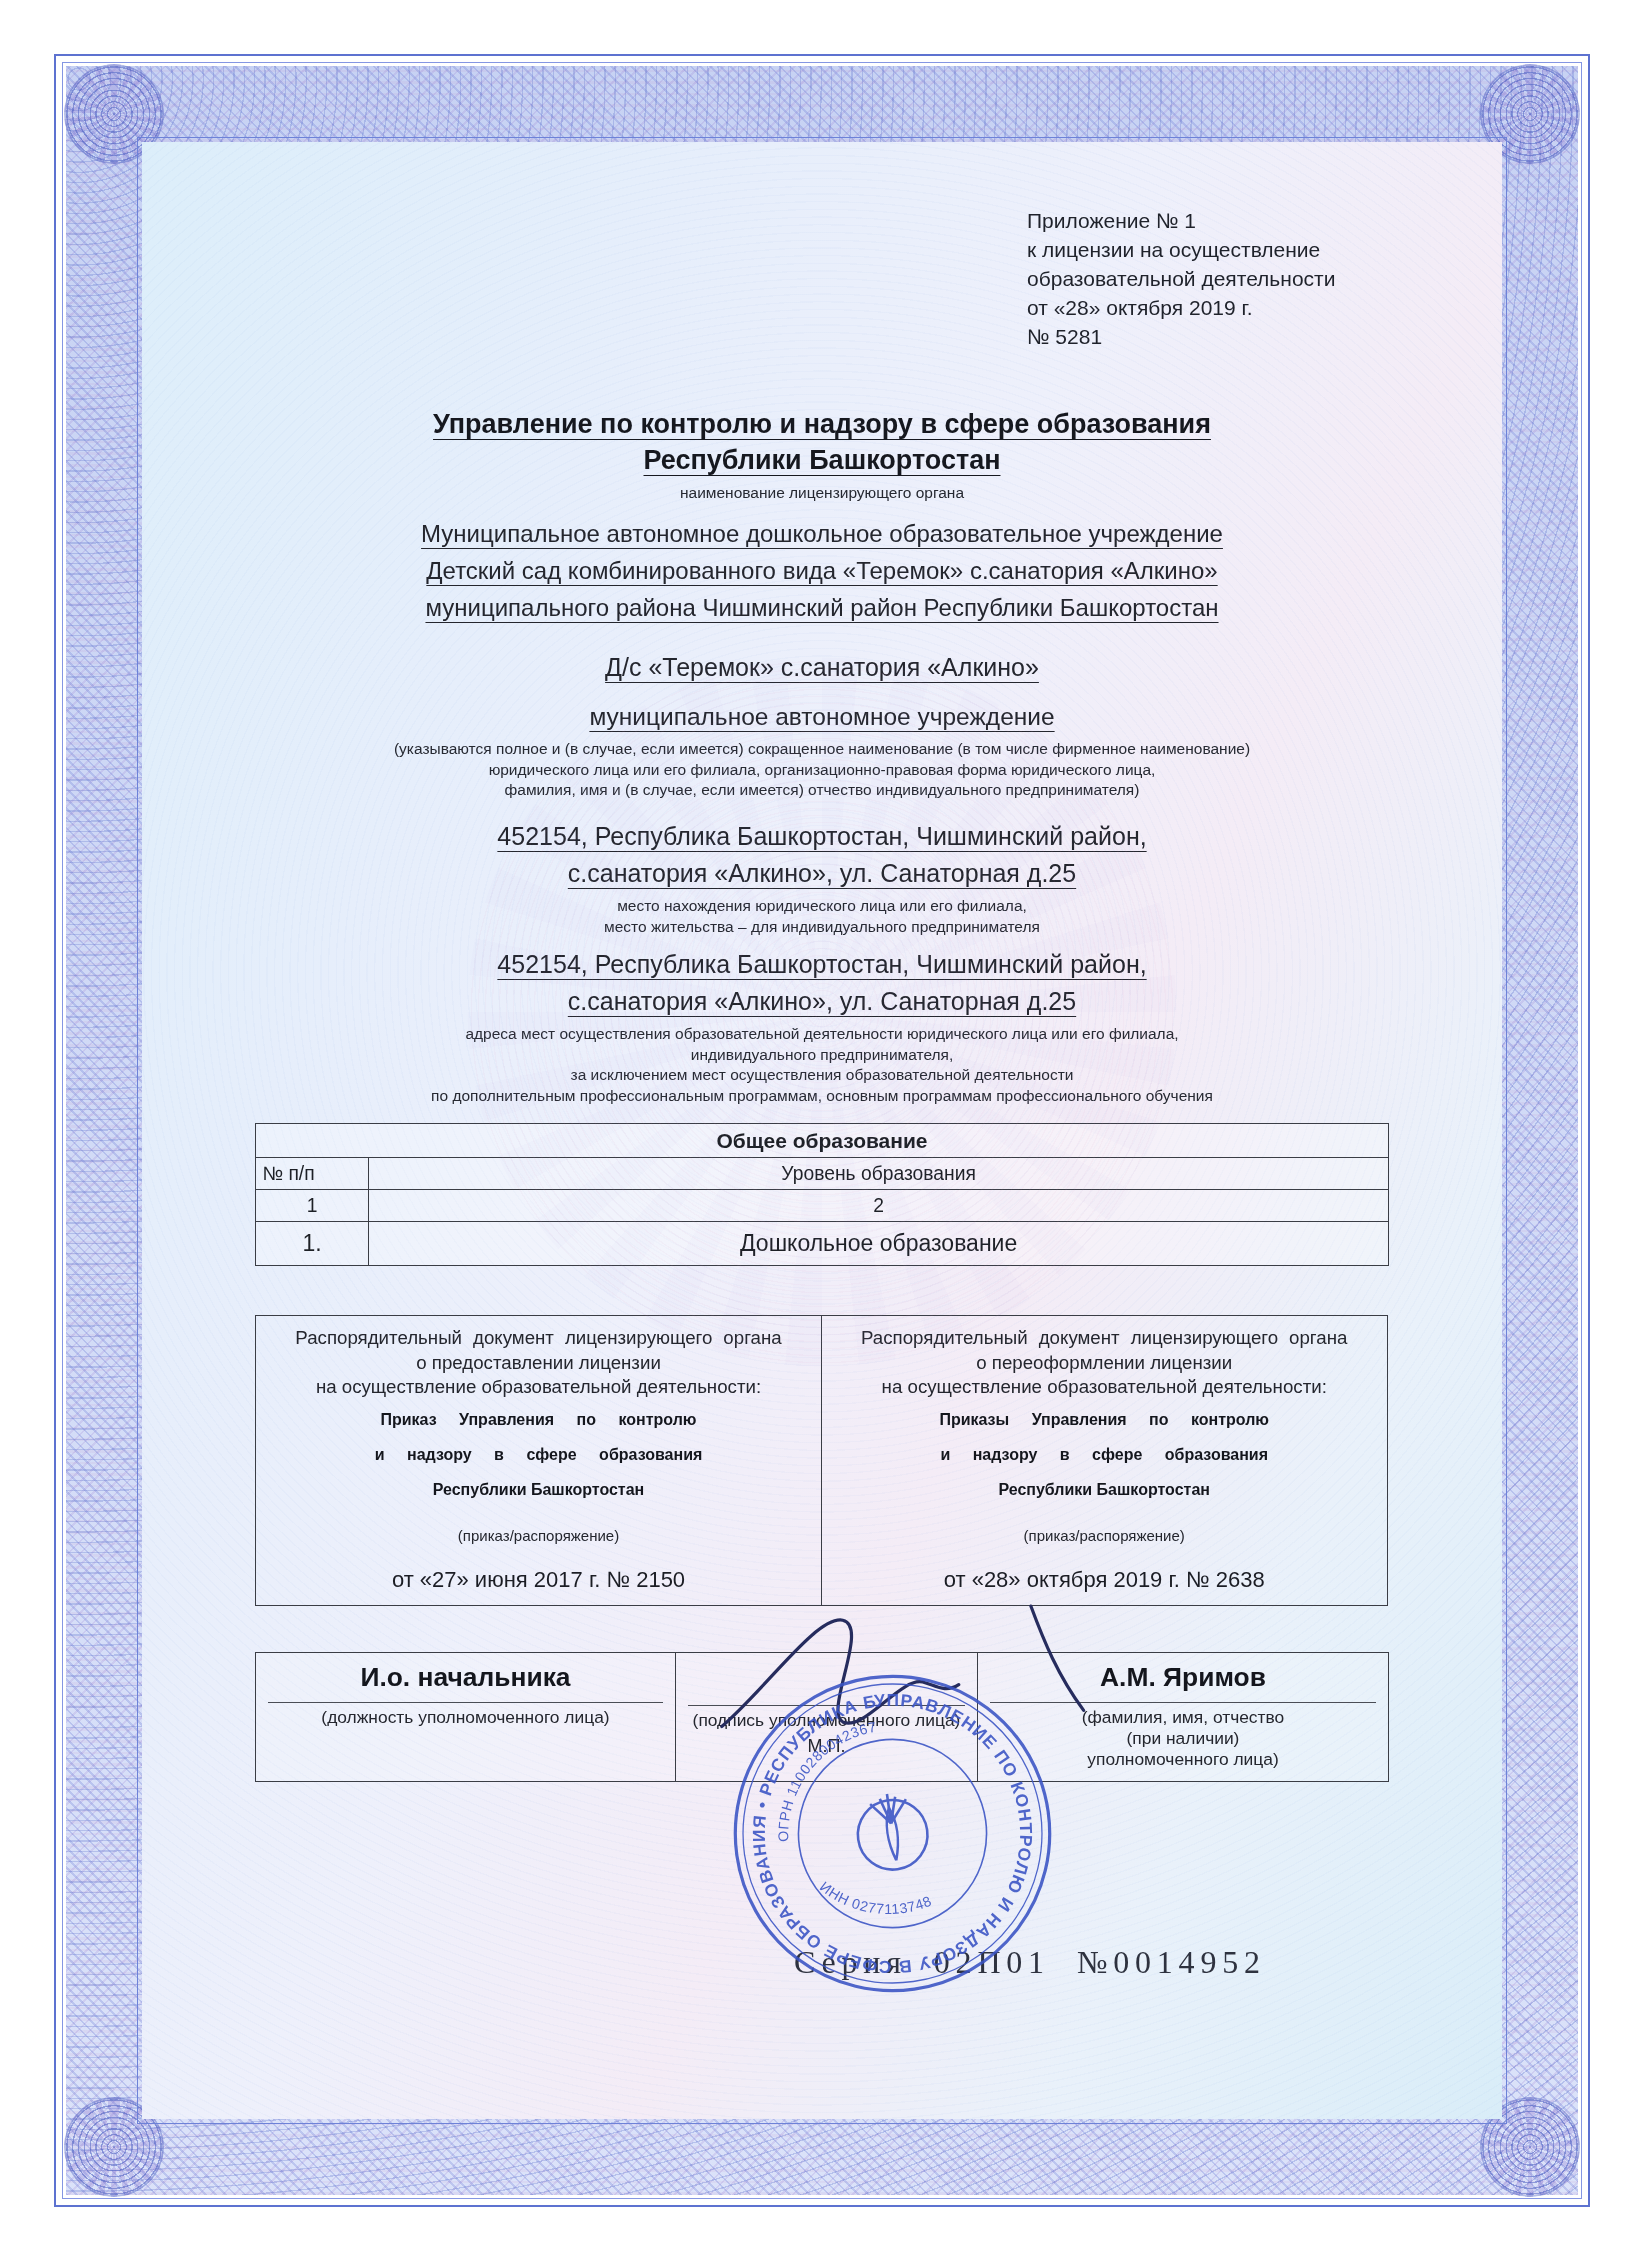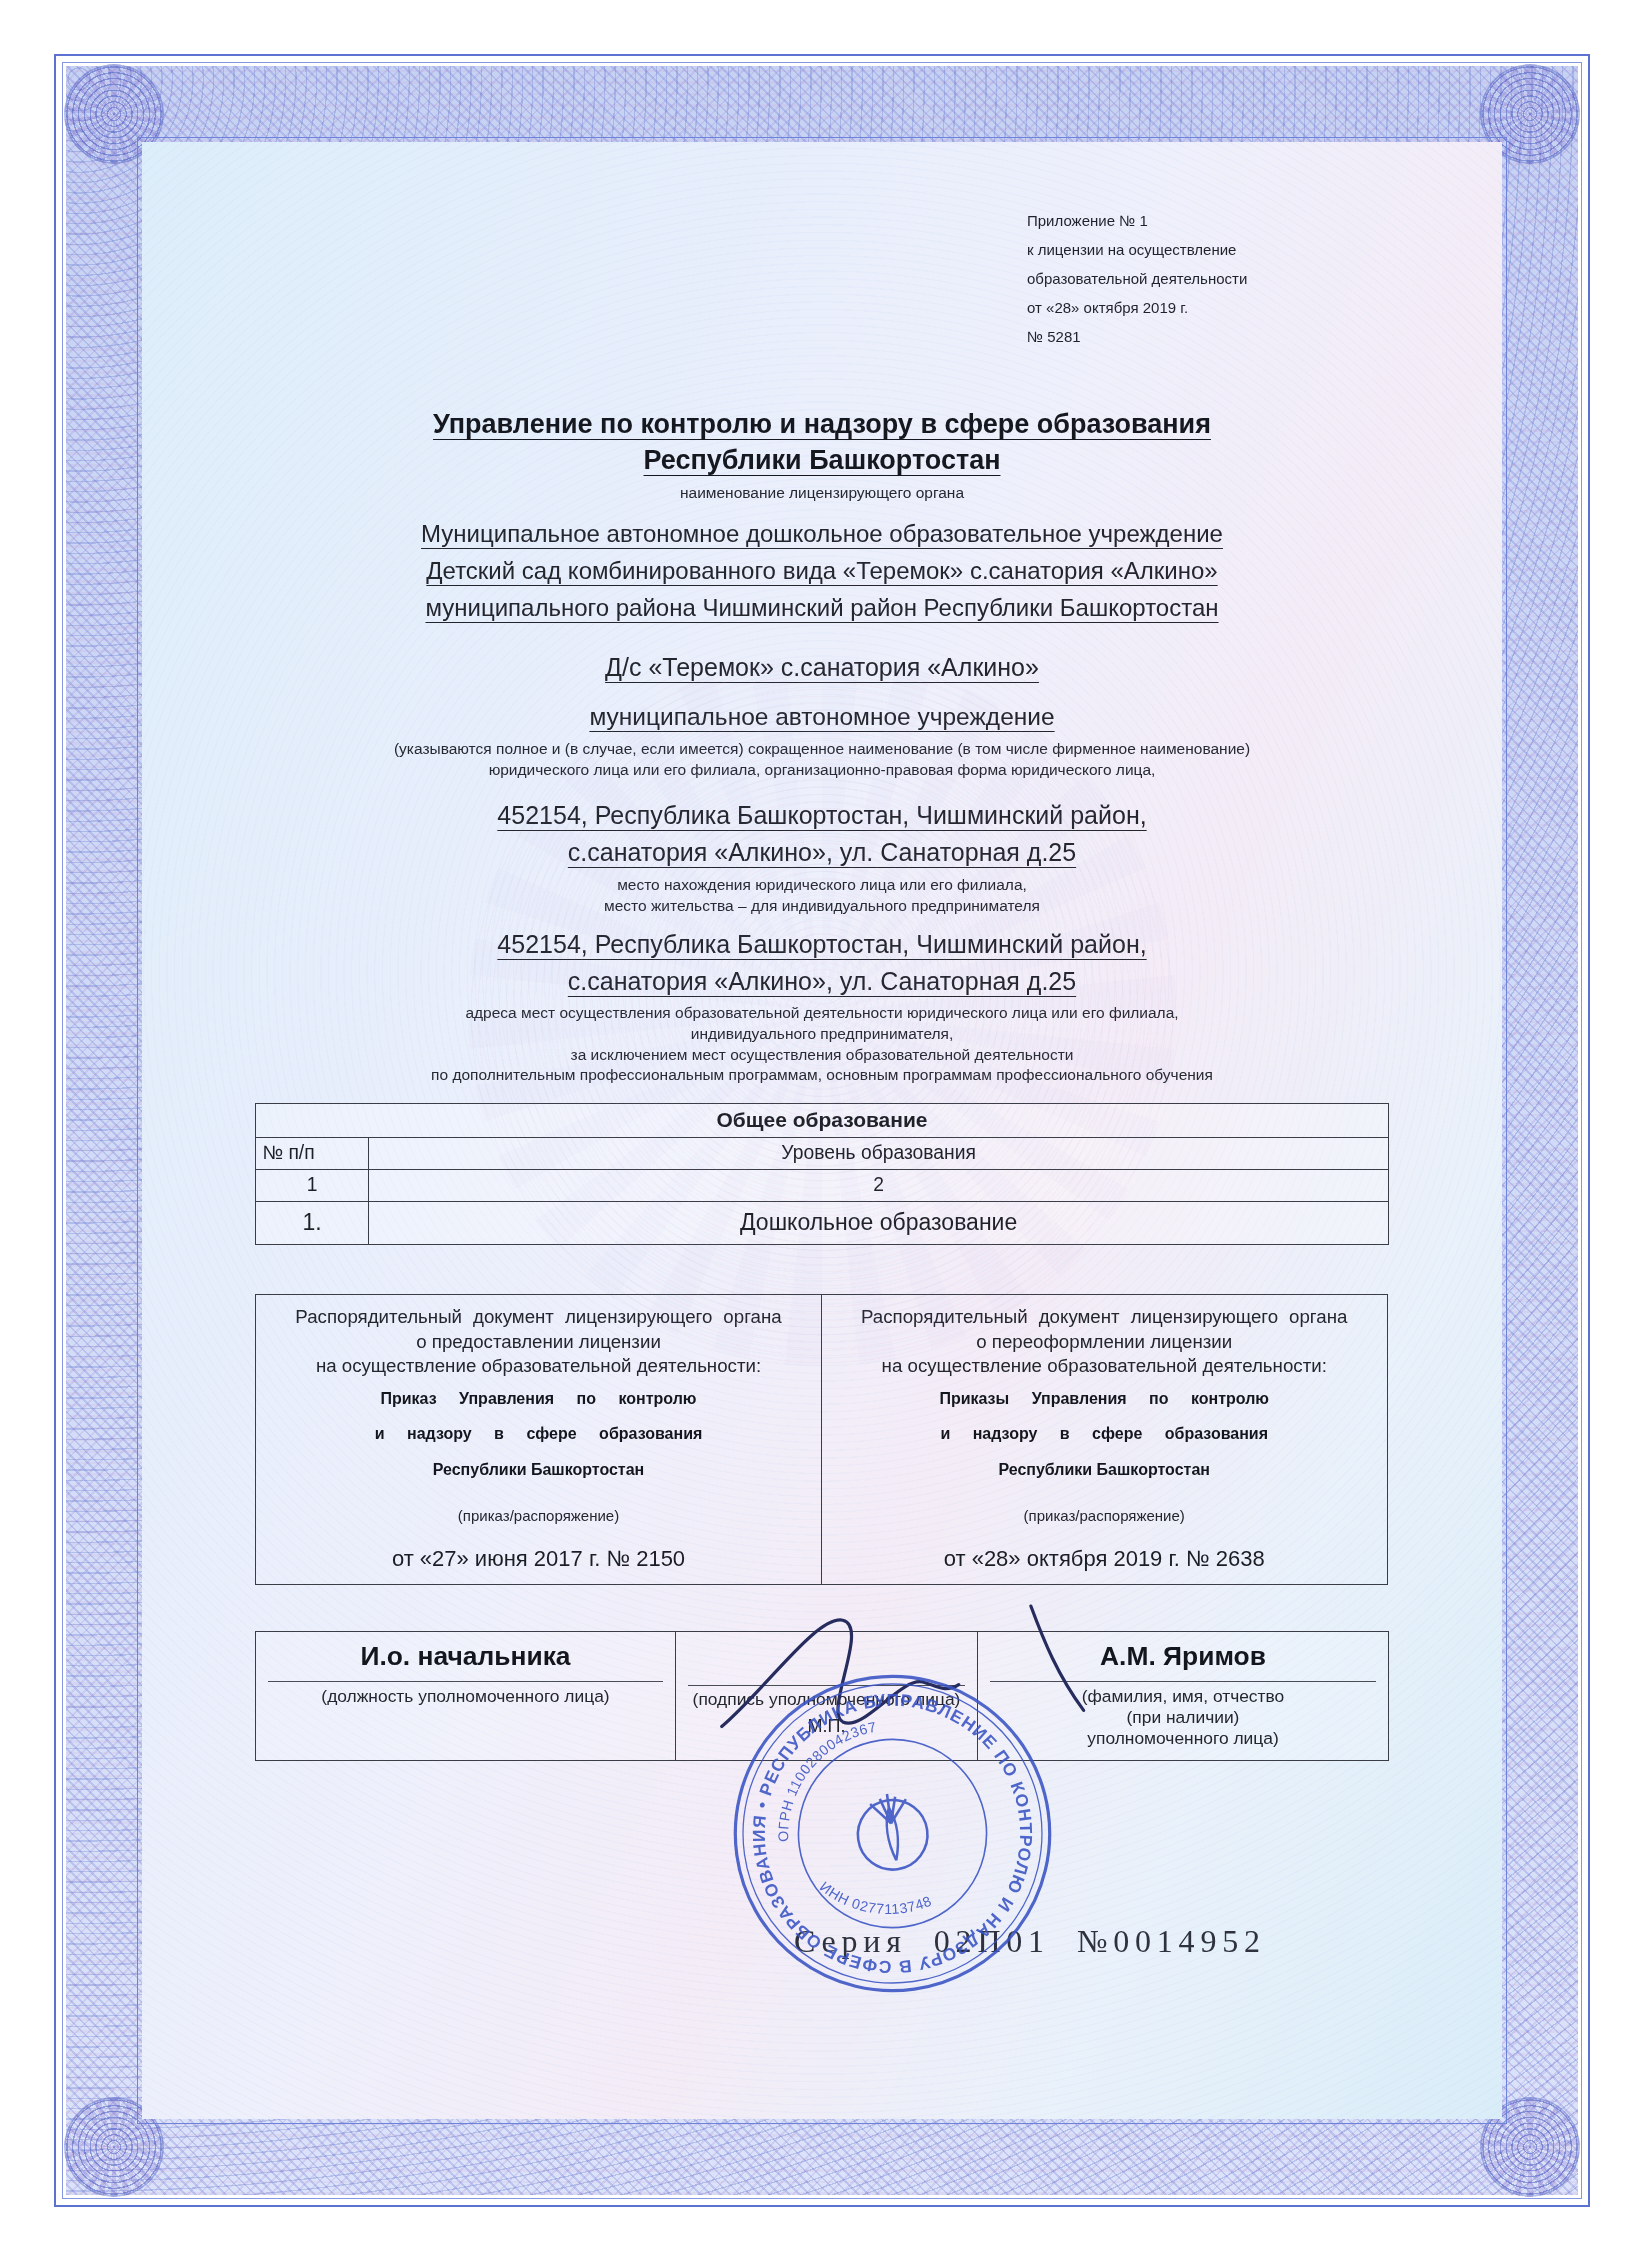--- a/index.html
+++ b/index.html
@@ -48,21 +48,21 @@
     background:
       repeating-radial-gradient(circle, rgba(215,140,190,.10) 0 1.3px, transparent 1.3px 7px),
       repeating-conic-gradient(rgba(140,120,215,.05) 0 6deg, transparent 6deg 12deg);
   }
 
   .center{text-align:center;}
   .u{text-decoration:underline;text-underline-offset:5.8px;text-decoration-thickness:1.3px;}
   .caption{font-size:15.5px;line-height:20.6px;color:#262932;}
 
   
-  .appendix{width:425px;margin:64px 50px 0 auto;font-size:15px;line-height:29px;color:#1f222b;}
+  .appendix{width:425px;margin:64px 50px 0 auto;font-size:21px;line-height:29px;color:#1f222b;}
 
   
   .h-main{font-size:27px;line-height:36px;font-weight:700;color:#16181f;}
   .authority{margin-top:55px;}
   .authority-caption{margin-top:5.2px;}
 
   .org-block{margin-top:11.6px;}
   .org-line{font-size:24px;line-height:37px;}
   .short-name{margin-top:24px;font-size:25px;line-height:35px;}
   .legal-form{margin-top:15.5px;font-size:24.5px;line-height:32px;}
@@ -166,20 +166,21 @@
       <span class="u">Д/с «Теремок» с.санатория «Алкино»</span>
     </div>
 
     <div class="legal-form center">
       <span class="u">муниципальное автономное учреждение</span>
     </div>
 
     <div class="caption center org-caption">
       <div>(указываются полное и (в случае, если имеется) сокращенное наименование (в том числе фирменное наименование)</div>
       <div>юридического лица  или его филиала, организационно-правовая форма юридического лица,</div>
+      <div>фамилия, имя и (в случае, если имеется) отчество индивидуального предпринимателя)</div>
     </div>
 
     <div class="addr addr1 center">
       <div><span class="u">452154, Республика Башкортостан, Чишминский район,</span></div>
       <div><span class="u">с.санатория «Алкино», ул. Санаторная д.25</span></div>
     </div>
     <div class="caption center addr1-cap">
       <div>место нахождения юридического лица или его филиала,</div>
       <div>место жительства – для индивидуального предпринимателя</div>
     </div>

